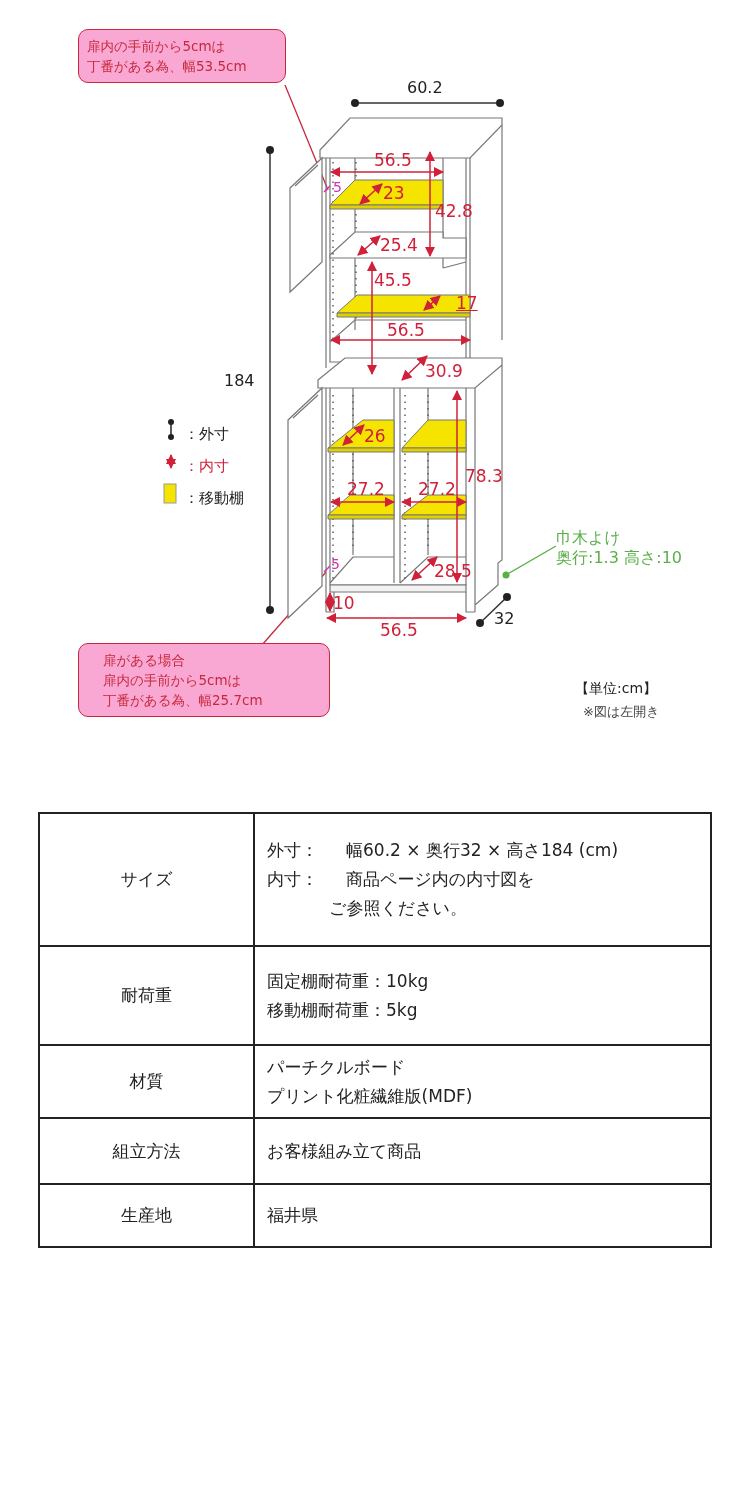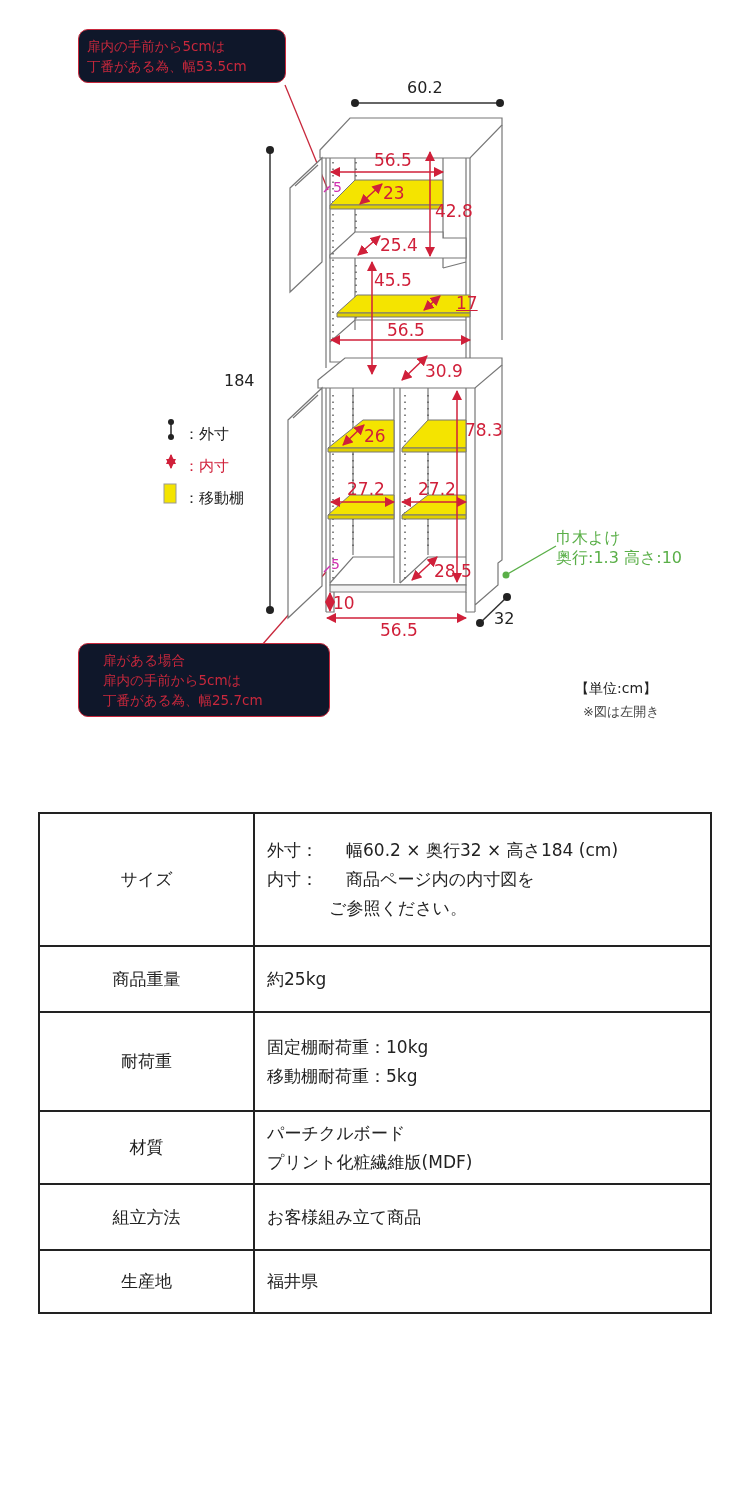--- a/index.html
+++ b/index.html
@@ -1,21 +1,21 @@
 <!DOCTYPE html>
 <html><head>
 <meta charset="utf-8">
 <style>
   html, body { margin: 0; padding: 0; background: #ffffff; }
   body { width: 750px; height: 1500px; position: relative; overflow: hidden;
          font-family: "DejaVu Sans", "Liberation Sans", sans-serif; color: #222; }
   .diagram { position: absolute; left: 0; top: 0; width: 750px; height: 760px; }
   .diagram svg { position: absolute; left: 0; top: 0; }
   .callout { position: absolute; border: 1.5px solid #c8283c; border-radius: 10px;
-             background: #0f172a; color: #c8283c; font-size: 13.5px; line-height: 20px;
+             background: #f9a8d4; color: #c8283c; font-size: 13.5px; line-height: 20px;
              padding: 6px 8px; box-sizing: border-box; }
   .callout div { white-space: nowrap; }
   .lbl { position: absolute; white-space: nowrap; line-height: 1; }
   .dim-red { color: #d0203a; font-size: 17px; }
   .dim-black { color: #222; font-size: 16px; }
   .legend { position: absolute; left: 160px; top: 418px; font-size: 15px; }
   .legend-row { display: flex; align-items: center; height: 32px; }
   .legend-row .sym { width: 22px; display: flex; justify-content: center; }
   .legend-row .txt { margin-left: 2px; }
   .green-note { position: absolute; left: 556px; top: 528px; color: #5aaf48;
@@ -171,21 +171,21 @@
   <span class="lbl dim-red" style="left:374px;top:152px;">56.5</span>
   <span class="lbl dim-red" style="left:333px;top:180px;font-size:14px;color:#d030b0;">5</span>
   <span class="lbl dim-red" style="left:383px;top:185px;">23</span>
   <span class="lbl dim-red" style="left:435px;top:203px;">42.8</span>
   <span class="lbl dim-red" style="left:380px;top:237px;">25.4</span>
   <span class="lbl dim-red" style="left:374px;top:272px;">45.5</span>
   <span class="lbl dim-red" style="left:456px;top:295px;text-decoration:underline;">17</span>
   <span class="lbl dim-red" style="left:387px;top:322px;">56.5</span>
   <span class="lbl dim-red" style="left:425px;top:363px;">30.9</span>
   <span class="lbl dim-red" style="left:364px;top:428px;">26</span>
-  <span class="lbl dim-red" style="left:465px;top:422px;">78.3</span>
+  <span class="lbl dim-red" style="left:465px;top:468px;">78.3</span>
   <span class="lbl dim-red" style="left:347px;top:481px;">27.2</span>
   <span class="lbl dim-red" style="left:418px;top:481px;">27.2</span>
   <span class="lbl dim-red" style="left:331px;top:557px;font-size:14px;color:#d030b0;">5</span>
   <span class="lbl dim-red" style="left:434px;top:563px;">28.5</span>
   <span class="lbl dim-red" style="left:333px;top:595px;">10</span>
   <span class="lbl dim-red" style="left:380px;top:622px;">56.5</span>
 
   <div class="legend">
     <div class="legend-row">
       <span class="sym"></span>
@@ -221,26 +221,20 @@
             <span class="pre">外寸：</span>
             <span>幅60.2 × 奥行32 × 高さ184 (cm)</span>
           </div>
       <div class="kv-line">
             <span class="pre">内寸：</span>
             <span>商品ページ内の内寸図を</span>
           </div>
       <div class="indent">ご参照ください。</div>
     </td>
   </tr>
-  <tr style="height:66px;">
-    <td class="k">商品重量</td>
-    <td class="v">
-      <div>約25kg</div>
-    </td>
-  </tr>
   <tr style="height:99px;">
     <td class="k">耐荷重</td>
     <td class="v">
       <div>固定棚耐荷重：10kg</div>
       <div>移動棚耐荷重：5kg</div>
     </td>
   </tr>
   <tr style="height:73px;">
     <td class="k">材質</td>
     <td class="v">

